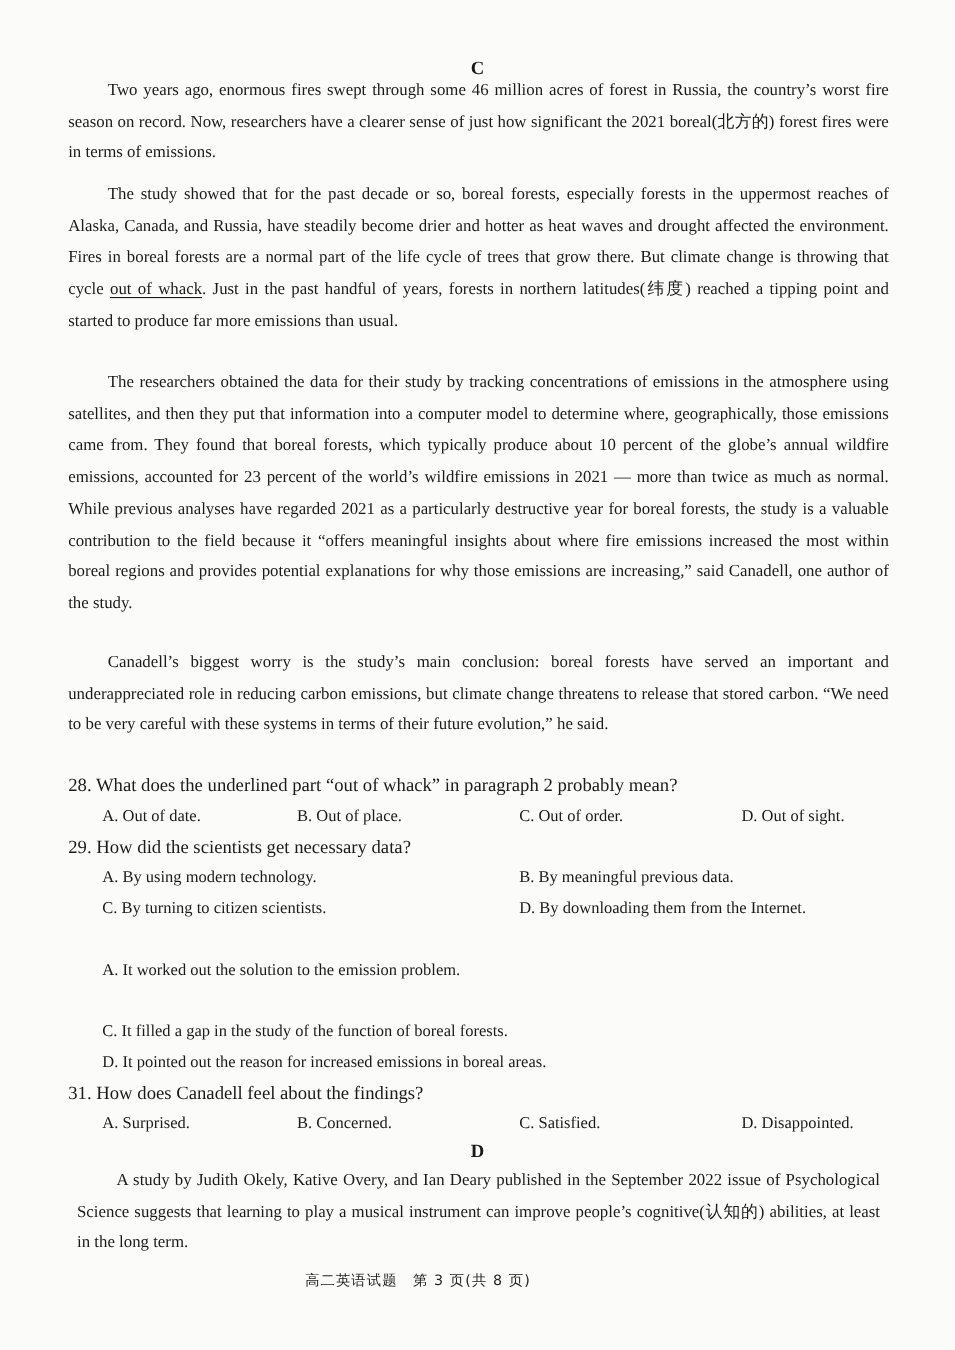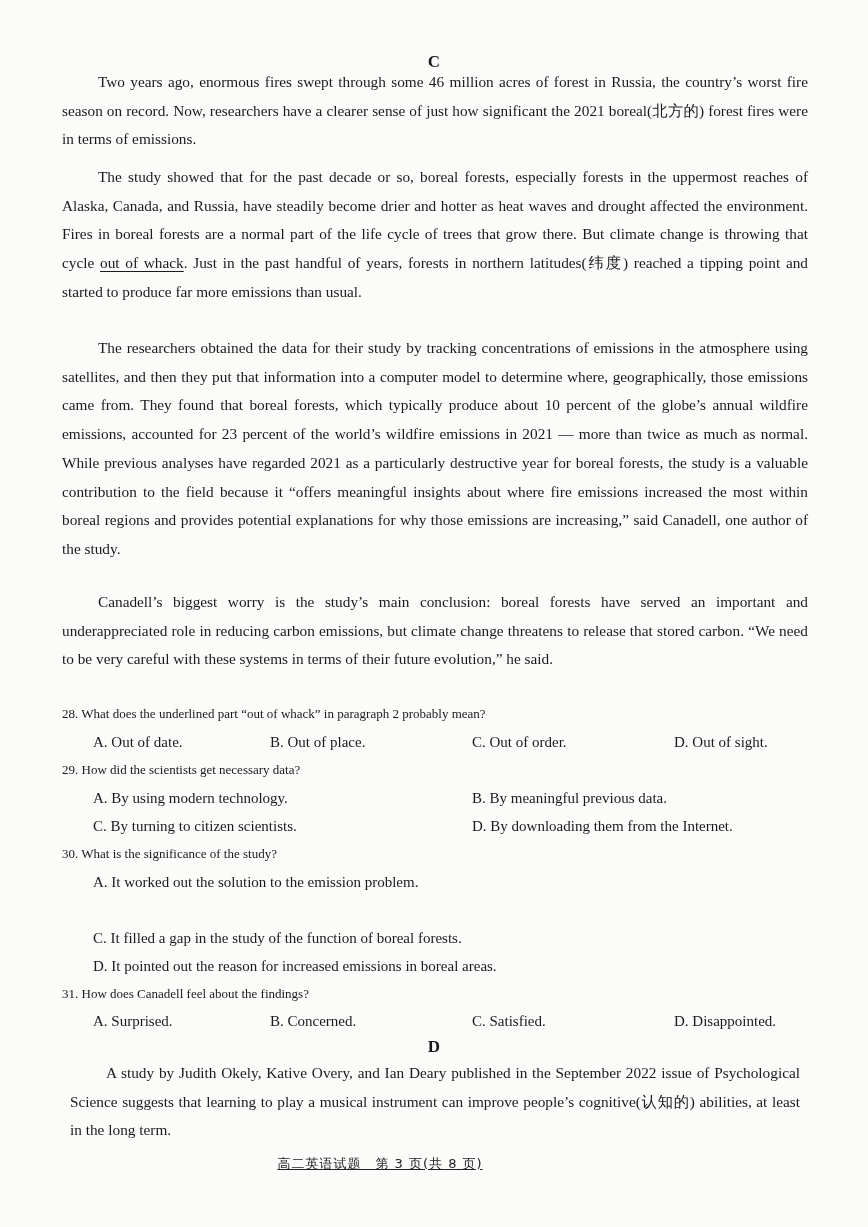--- a/index.html
+++ b/index.html
@@ -12,28 +12,28 @@
       position: absolute; left: 0; width: 868px; text-align: center;
       font-size: 17px; font-weight: bold;
     }
     .para {
       position: absolute; left: 62px; width: 746px;
       font-size: 15.3px; line-height: 28.7px; text-align: justify;
       text-indent: 36px; margin: 0;
     }
     .u { text-decoration: underline; text-underline-offset: 3px; margin-top: 32px; }
     .q {
-      position: absolute; left: 62px; font-size: 13px; line-height: 20px; white-space: nowrap;
+      position: absolute; left: 62px; font-size: 17px; line-height: 20px; white-space: nowrap;
     }
     .opt {
       position: absolute; font-size: 15px; line-height: 20px; white-space: nowrap;
     }
     .footer {
       position: absolute; left: 0; width: 760px; top: 1155px; text-align: center;
-      font-family: "DejaVu Sans", sans-serif; font-size: 13px; letter-spacing: 1px; color: #222; text-decoration: underline;
+      font-family: "DejaVu Sans", sans-serif; font-size: 13px; letter-spacing: 1px; color: #222;
     }
   </style>
 </head>
 <body>
 
 <div class="page">
 
   <div class="section-title" style="top:52px;">C</div>
 
   <p class="para" style="top:68px;">
@@ -57,21 +57,20 @@
   <div class="opt" style="top:732px; left:270px;">B. Out of place.</div>
   <div class="opt" style="top:732px; left:472px;">C. Out of order.</div>
   <div class="opt" style="top:732px; left:674px;">D. Out of sight.</div>
 
   <div class="q" style="top:760px;">29. How did the scientists get necessary data?</div>
   <div class="opt" style="top:788px; left:93px;">A. By using modern technology.</div>
   <div class="opt" style="top:788px; left:472px;">B. By meaningful previous data.</div>
   <div class="opt" style="top:816px; left:93px;">C. By turning to citizen scientists.</div>
   <div class="opt" style="top:816px; left:472px;">D. By downloading them from the Internet.</div>
 
-  <div class="q" style="top:844px;">30. What is the significance of the study?</div>
   <div class="opt" style="top:872px; left:93px;">A. It worked out the solution to the emission problem.</div>
   <div class="opt" style="top:928px; left:93px;">C. It filled a gap in the study of the function of boreal forests.</div>
   <div class="opt" style="top:956px; left:93px;">D. It pointed out the reason for increased emissions in boreal areas.</div>
 
   <div class="q" style="top:984px;">31. How does Canadell feel about the findings?</div>
   <div class="opt" style="top:1011px; left:93px;">A. Surprised.</div>
   <div class="opt" style="top:1011px; left:270px;">B. Concerned.</div>
   <div class="opt" style="top:1011px; left:472px;">C. Satisfied.</div>
   <div class="opt" style="top:1011px; left:674px;">D. Disappointed.</div>
 

